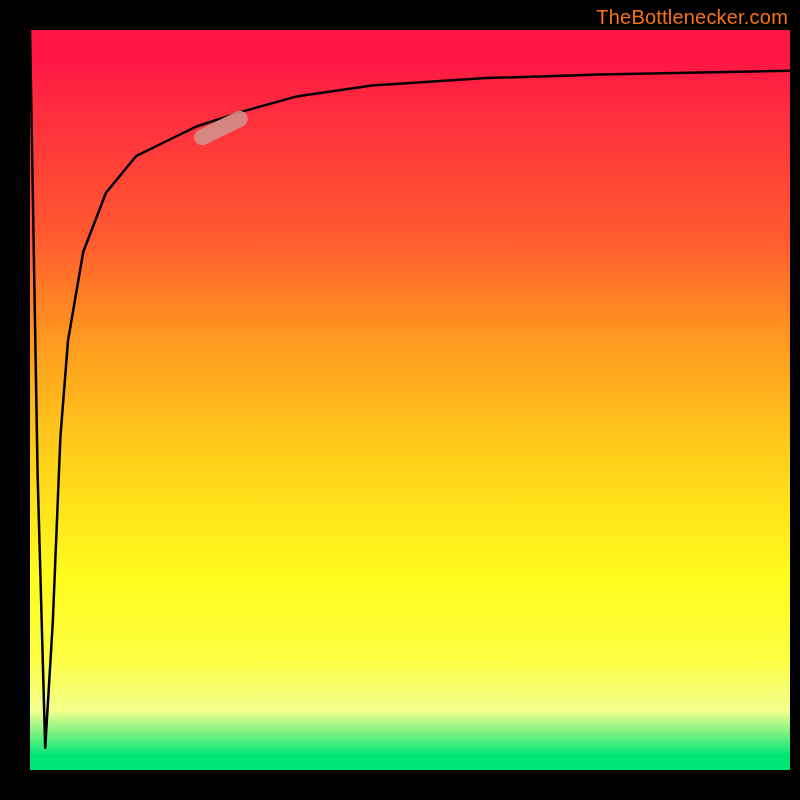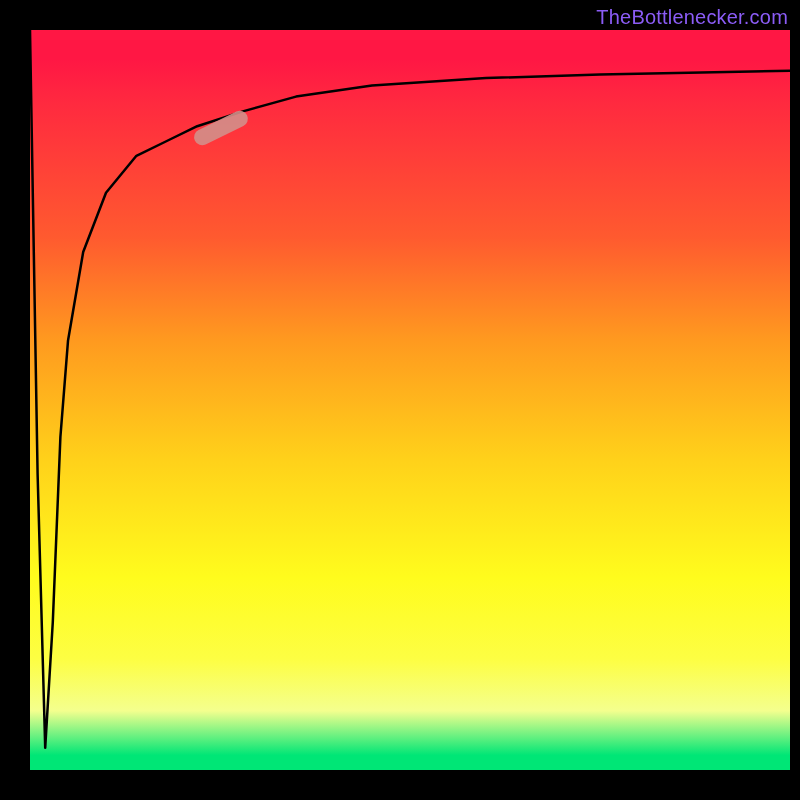--- a/index.html
+++ b/index.html
@@ -53,21 +53,21 @@
     border-radius: 10px;
     transform: rotate(-26deg);
     left: 192px;
     top: 120px;
     opacity: 0.9;
   }
   .watermark {
     position: absolute;
     top: 6px;
     right: 12px;
-    color: #8b5cf6;
+    color: #f97316;
     font-size: 20px;
     letter-spacing: 0.2px;
   }
   
 </style>
 </head>
 <body>
 
 <div class="frame">
   <div class="plot-area"></div>

